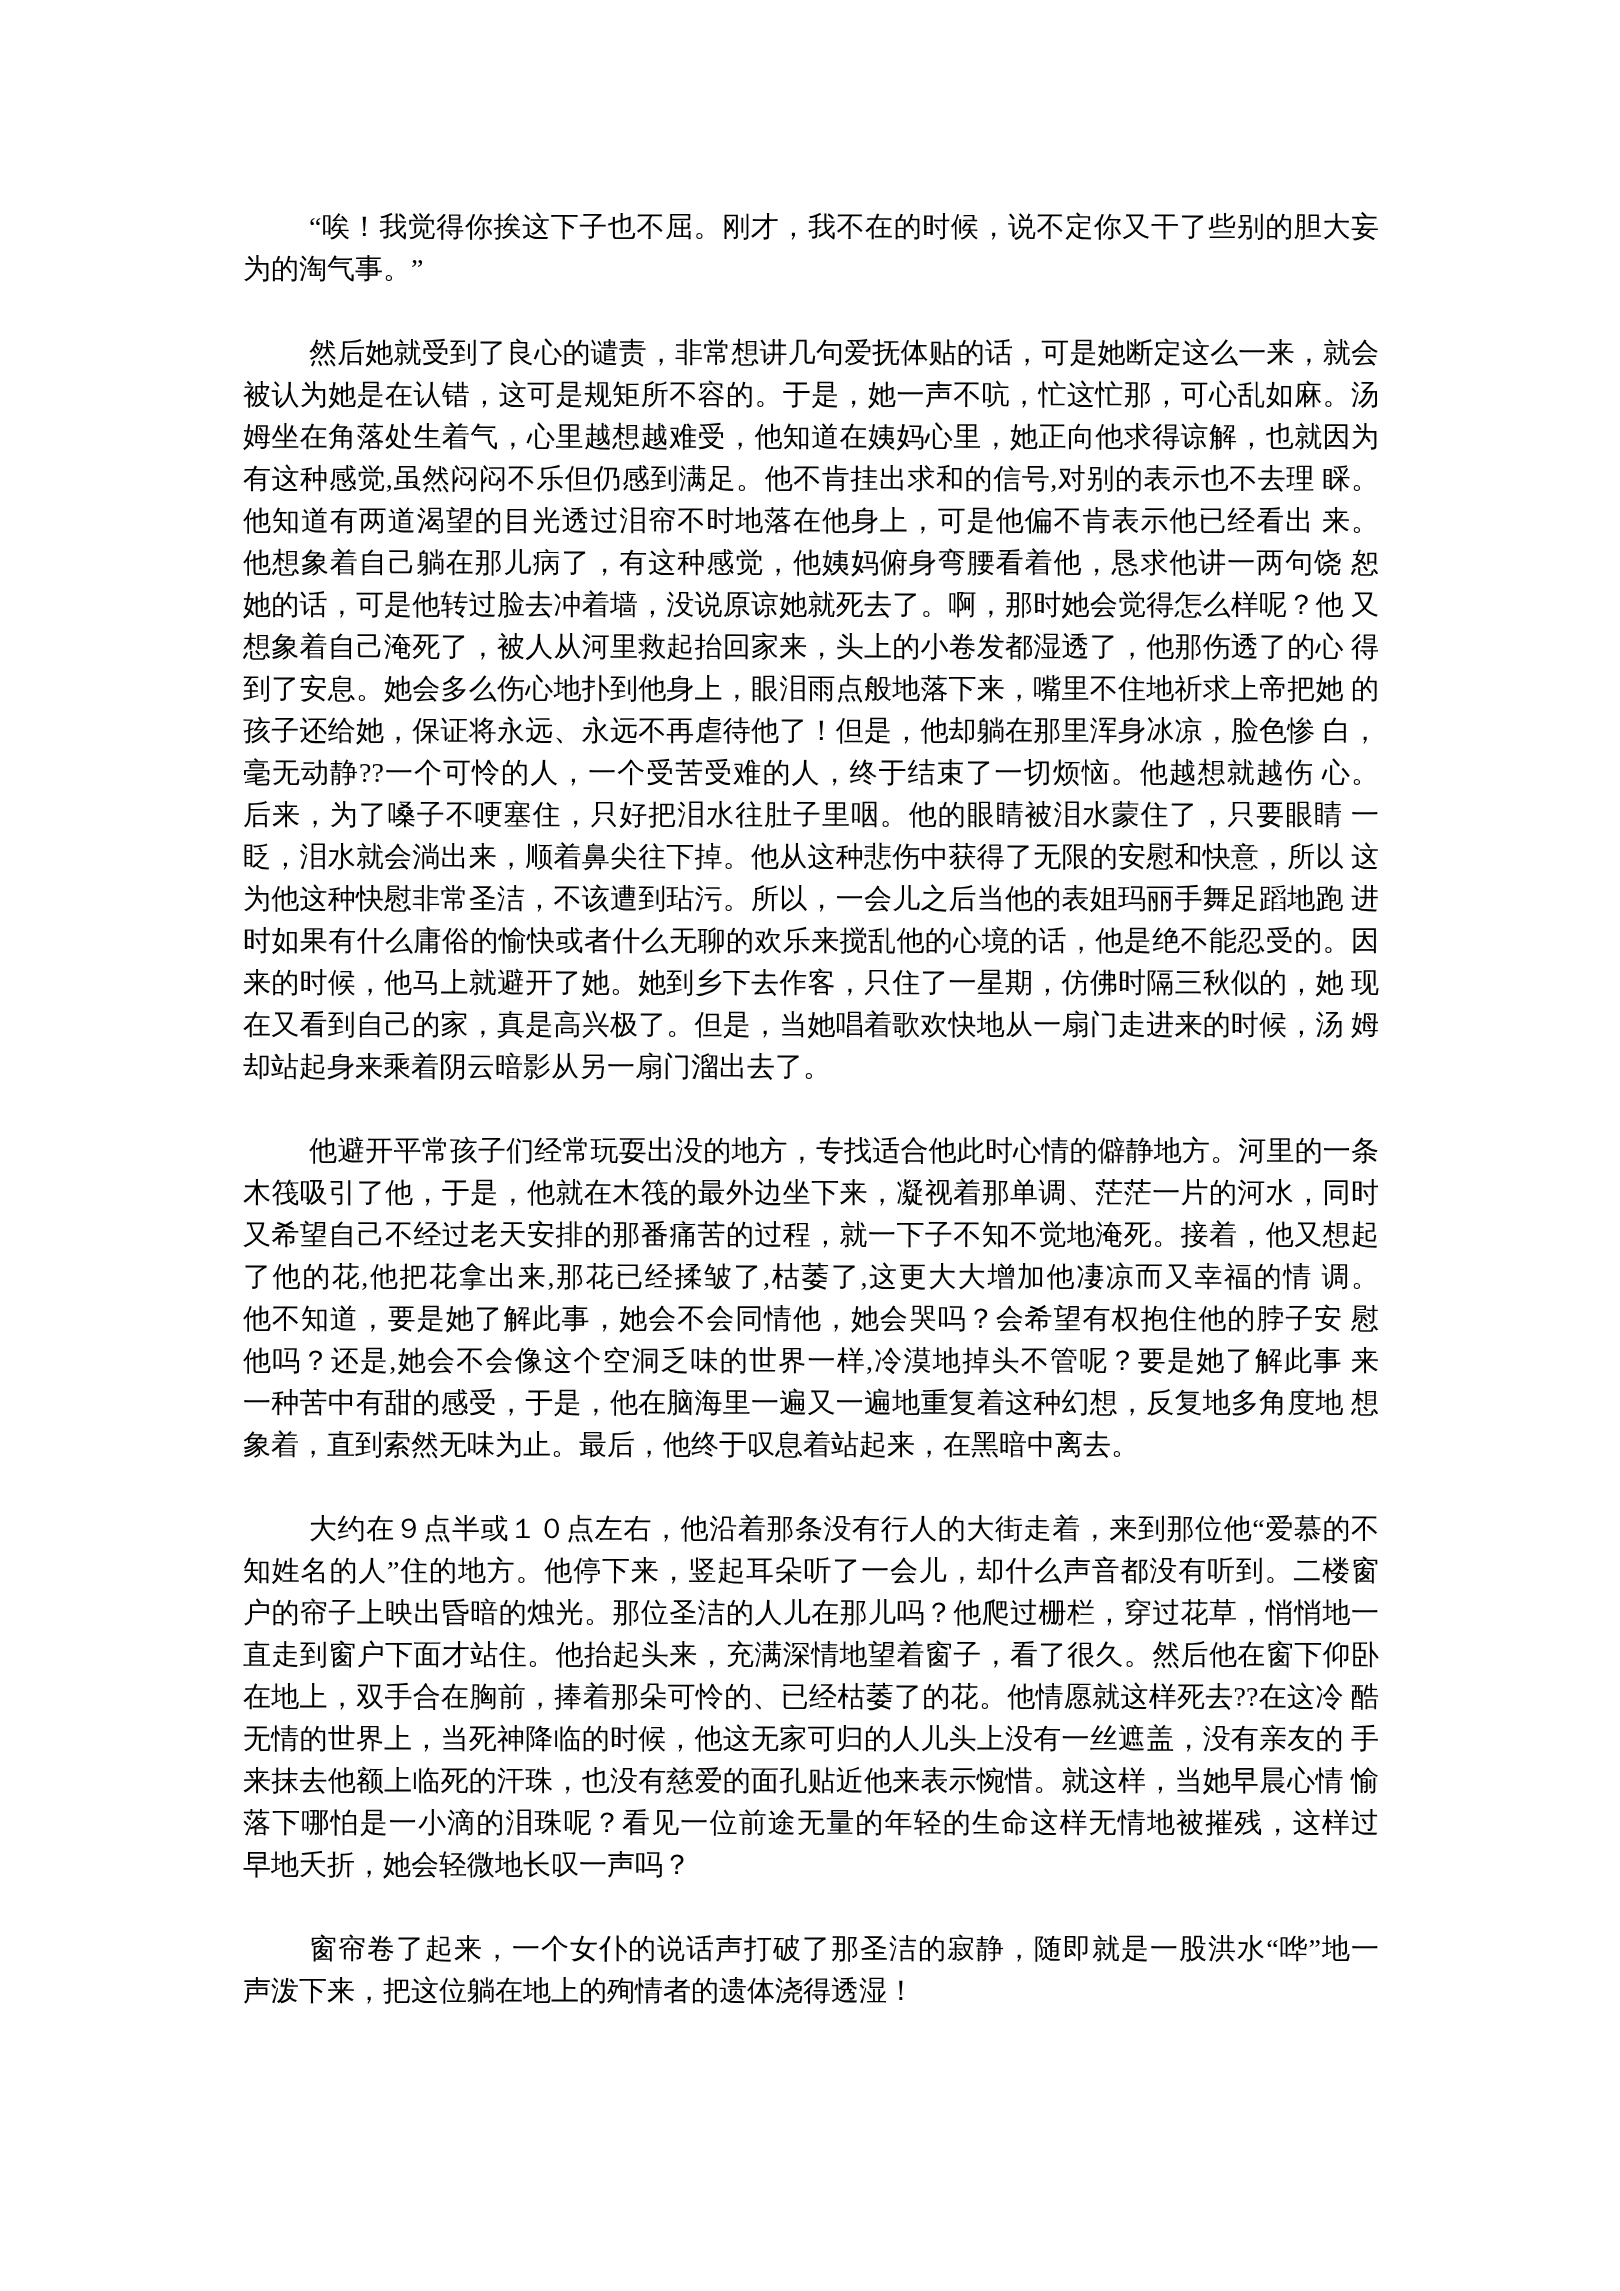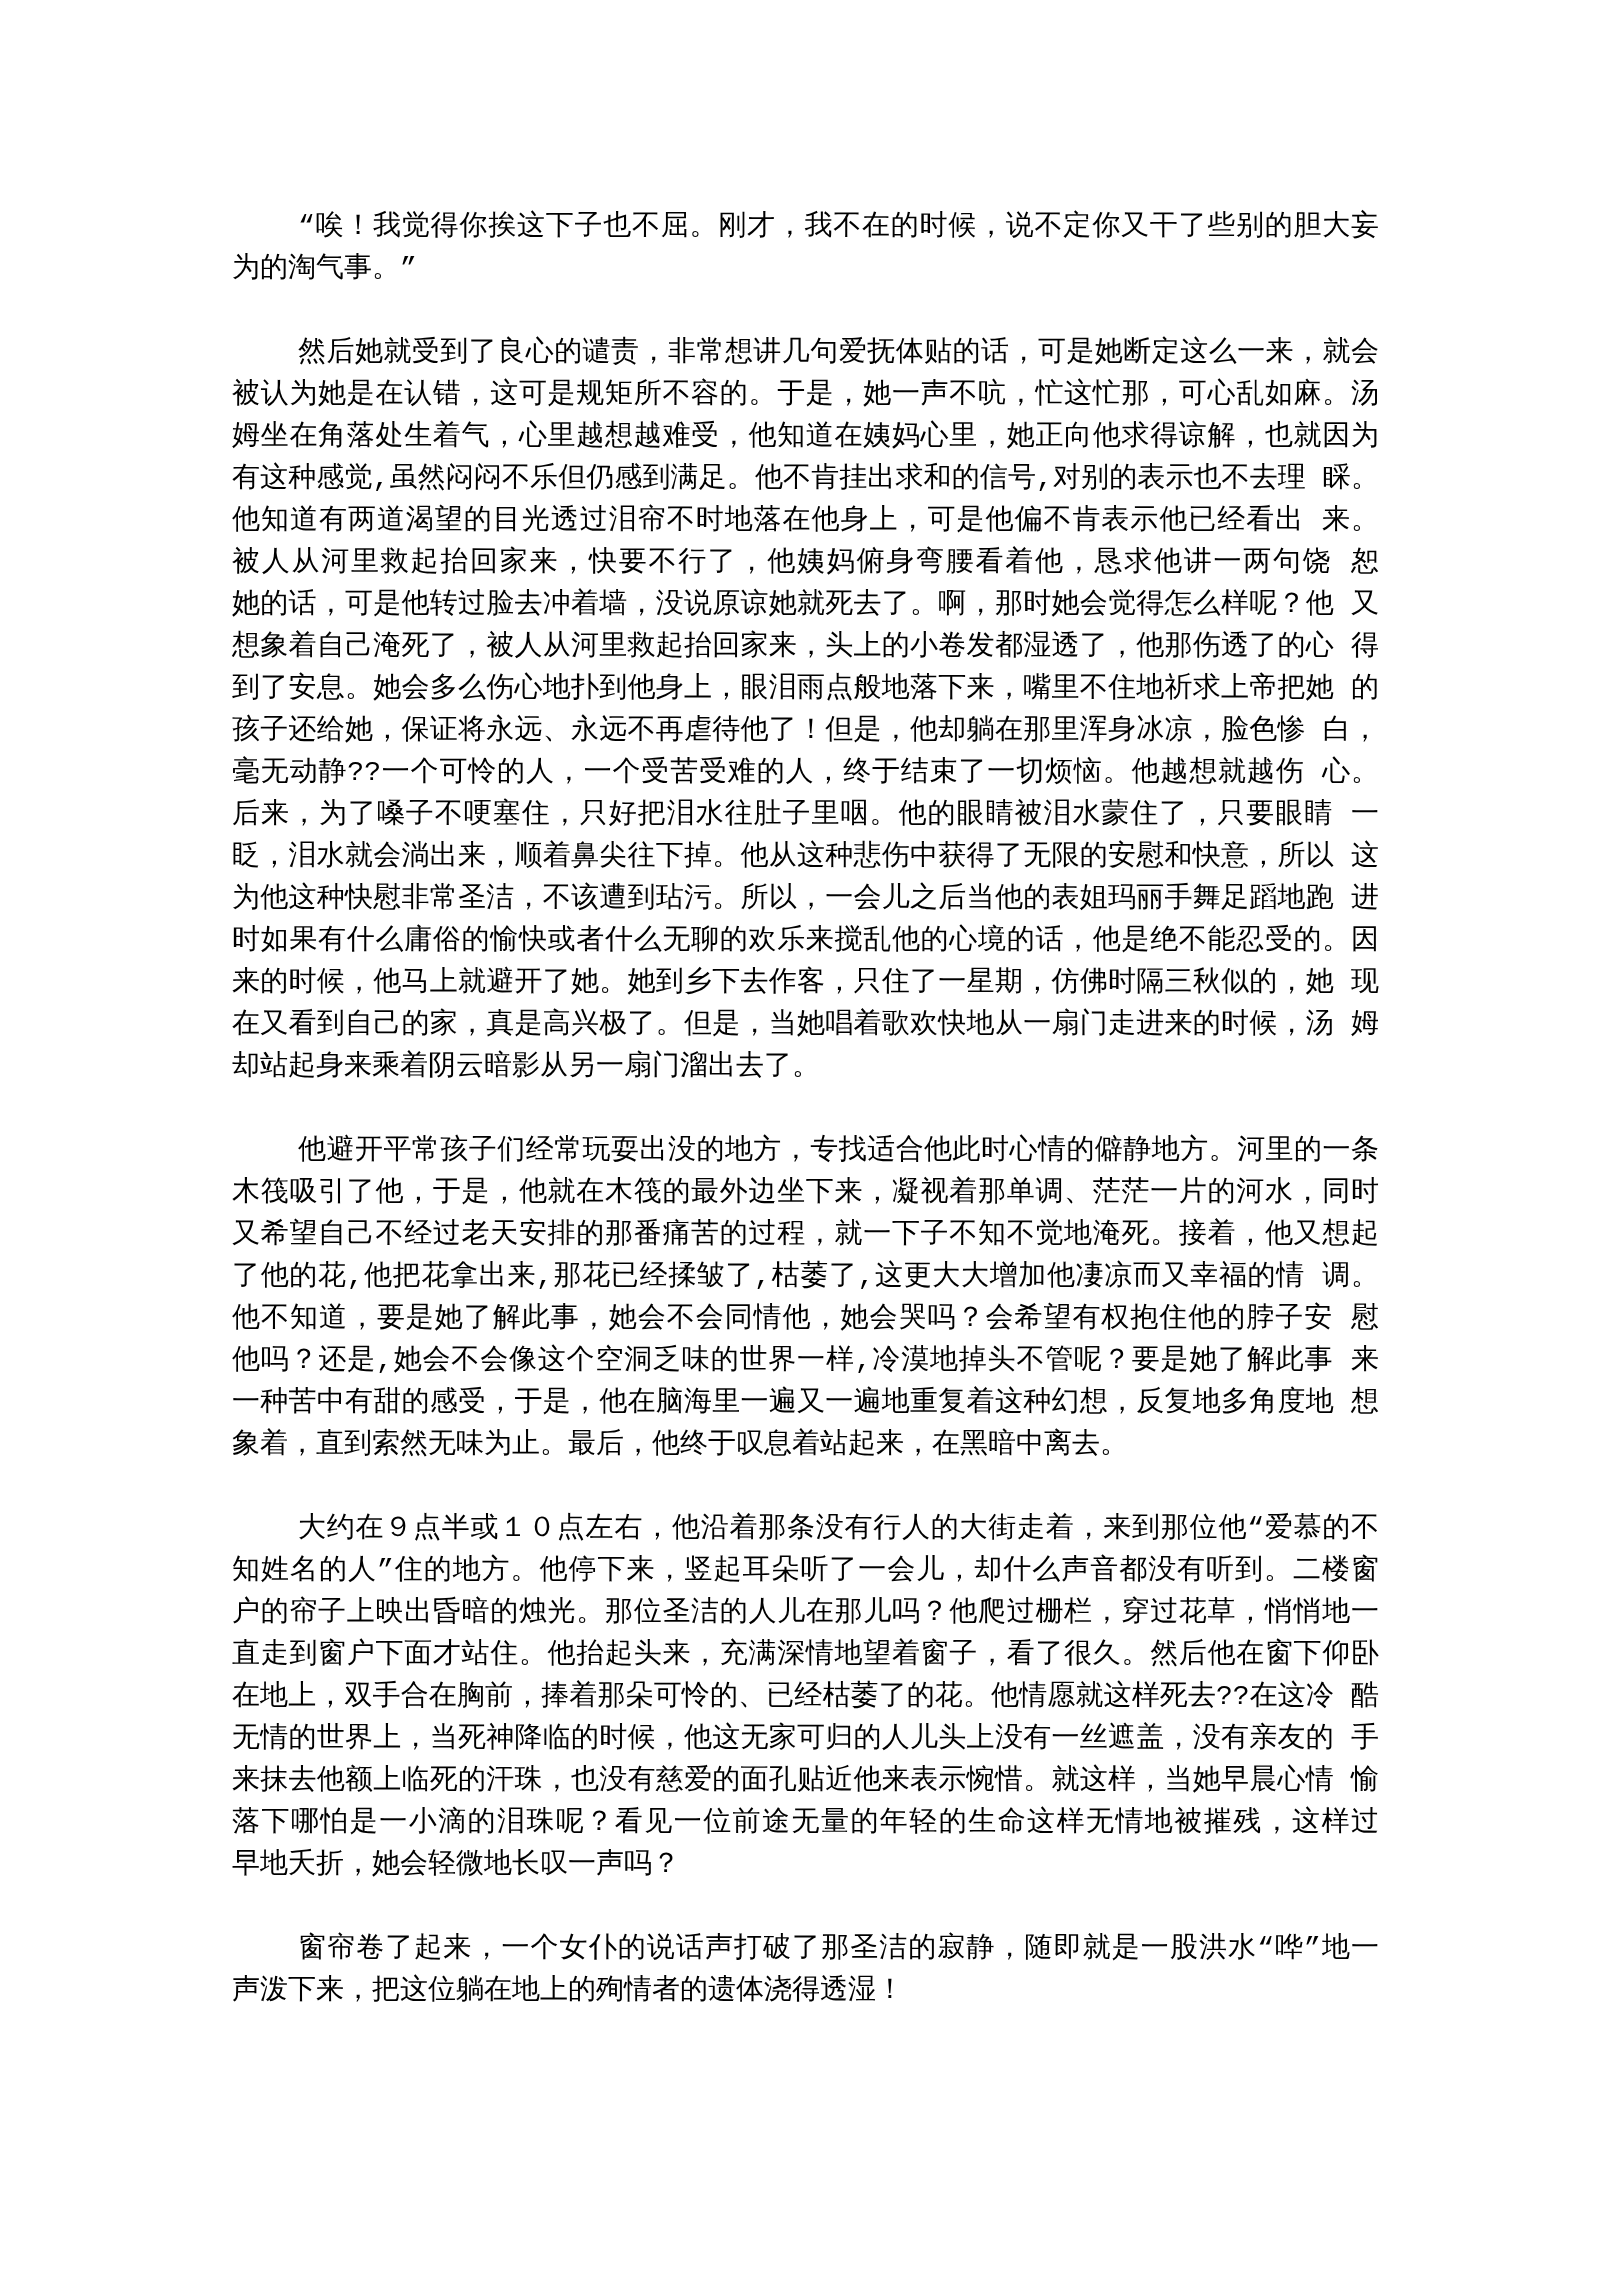--- a/index.html
+++ b/index.html
@@ -21,23 +21,22 @@
   .text-block {
     position: absolute;
     left: 232px;
     top: 206px;
     width: 1147px;
     font-family: "Liberation Serif", "DejaVu Serif", serif;
     font-size: 28px;
     color: #000000;
   }
   .para {
-    margin: 0 0 42px 0;
+    margin: 0 0 42px 11px;
     padding: 0;
-    font-family: Liberation Mono, monospace;
   }
   .line {
     height: 42px;
     line-height: 42px;
     text-align: justify;
     text-align-last: justify;
     white-space: nowrap;
   }
   .line.first {
     text-indent: 66px;
@@ -55,21 +54,21 @@
       <div class="para">
         <div class="line first">“唉！我觉得你挨这下子也不屈。刚才，我不在的时候，说不定你又干了些别的胆大妄</div>
         <div class="line last">为的淘气事。”</div>
       </div>
       <div class="para">
         <div class="line first">然后她就受到了良心的谴责，非常想讲几句爱抚体贴的话，可是她断定这么一来，就会</div>
         <div class="line">被认为她是在认错，这可是规矩所不容的。于是，她一声不吭，忙这忙那，可心乱如麻。汤</div>
         <div class="line">姆坐在角落处生着气，心里越想越难受，他知道在姨妈心里，她正向他求得谅解，也就因为</div>
         <div class="line">有这种感觉,虽然闷闷不乐但仍感到满足。他不肯挂出求和的信号,对别的表示也不去理 睬。</div>
         <div class="line">他知道有两道渴望的目光透过泪帘不时地落在他身上，可是他偏不肯表示他已经看出 来。</div>
-        <div class="line">被人从河里救起抬回家来，快要不行了，他姨妈俯身弯腰看着他，恳求他讲一两句饶 恕</div>
+        <div class="line">他想象着自己躺在那儿病了，有这种感觉，他姨妈俯身弯腰看着他，恳求他讲一两句饶 恕</div>
         <div class="line">她的话，可是他转过脸去冲着墙，没说原谅她就死去了。啊，那时她会觉得怎么样呢？他 又</div>
         <div class="line">想象着自己淹死了，被人从河里救起抬回家来，头上的小卷发都湿透了，他那伤透了的心 得</div>
         <div class="line">到了安息。她会多么伤心地扑到他身上，眼泪雨点般地落下来，嘴里不住地祈求上帝把她 的</div>
         <div class="line">孩子还给她，保证将永远、永远不再虐待他了！但是，他却躺在那里浑身冰凉，脸色惨 白，</div>
         <div class="line">毫无动静??一个可怜的人，一个受苦受难的人，终于结束了一切烦恼。他越想就越伤 心。</div>
         <div class="line">后来，为了嗓子不哽塞住，只好把泪水往肚子里咽。他的眼睛被泪水蒙住了，只要眼睛 一</div>
         <div class="line">眨，泪水就会淌出来，顺着鼻尖往下掉。他从这种悲伤中获得了无限的安慰和快意，所以 这</div>
         <div class="line">为他这种快慰非常圣洁，不该遭到玷污。所以，一会儿之后当他的表姐玛丽手舞足蹈地跑 进</div>
         <div class="line">时如果有什么庸俗的愉快或者什么无聊的欢乐来搅乱他的心境的话，他是绝不能忍受的。因</div>
         <div class="line">来的时候，他马上就避开了她。她到乡下去作客，只住了一星期，仿佛时隔三秋似的，她 现</div>

